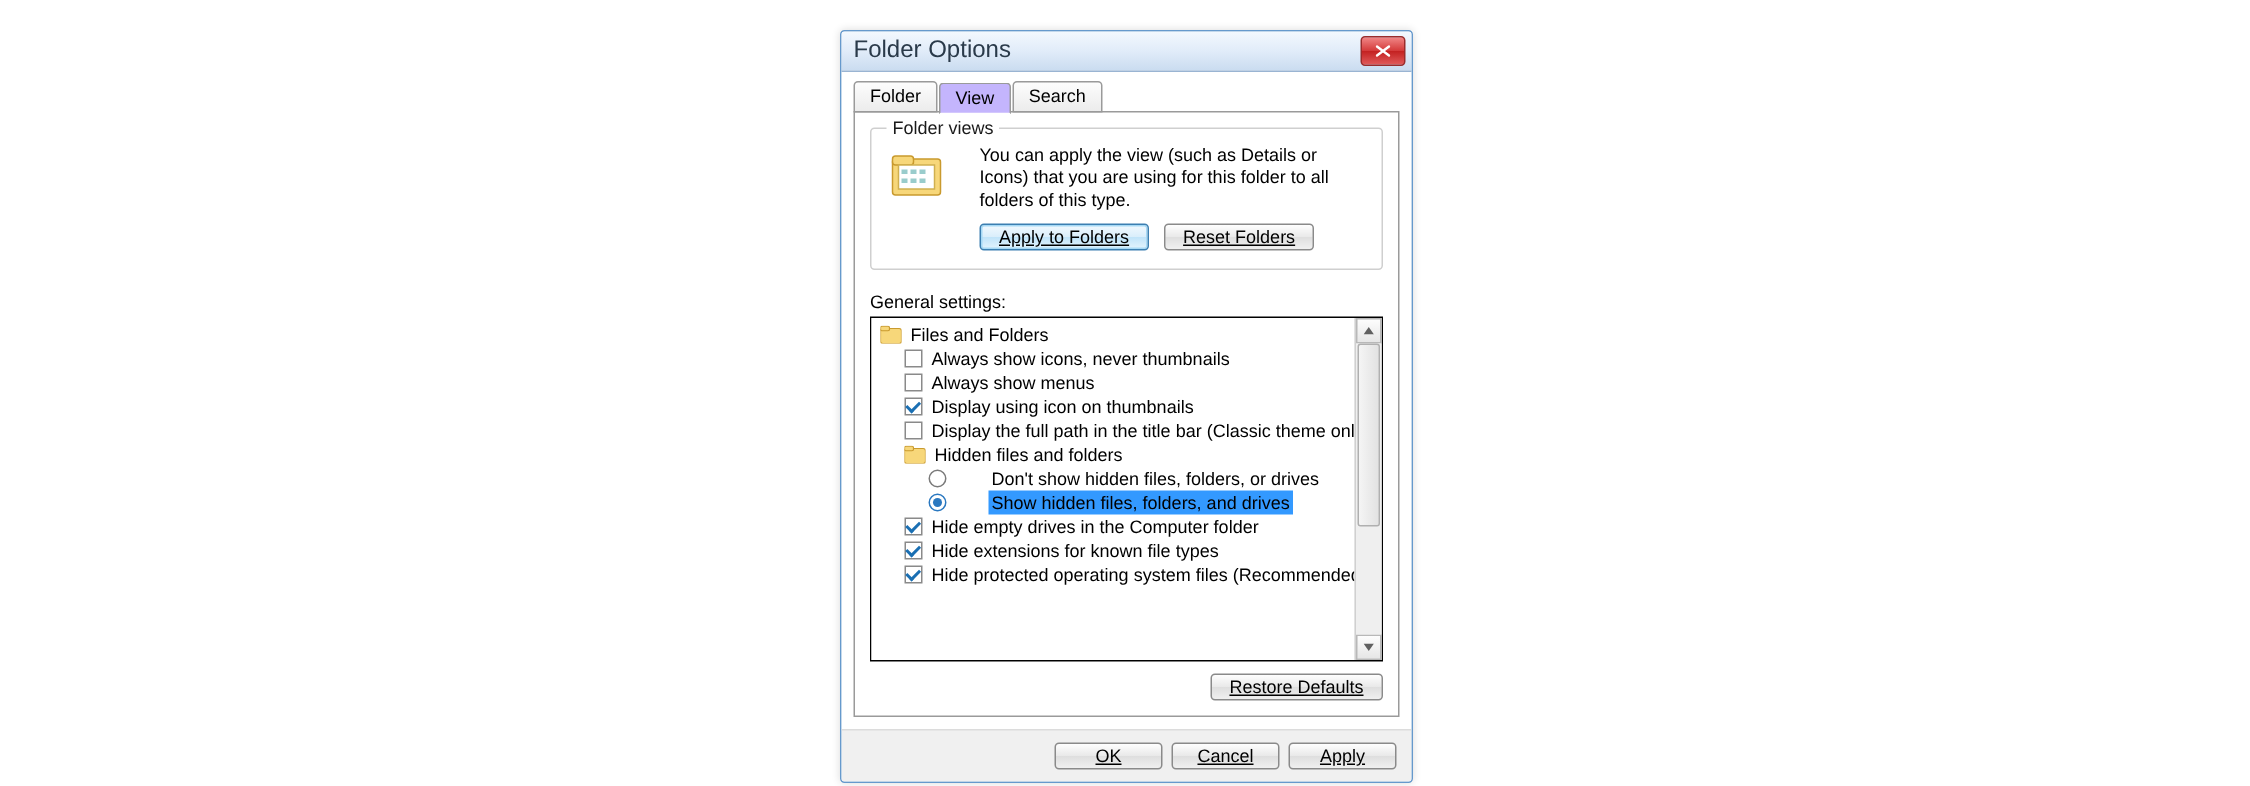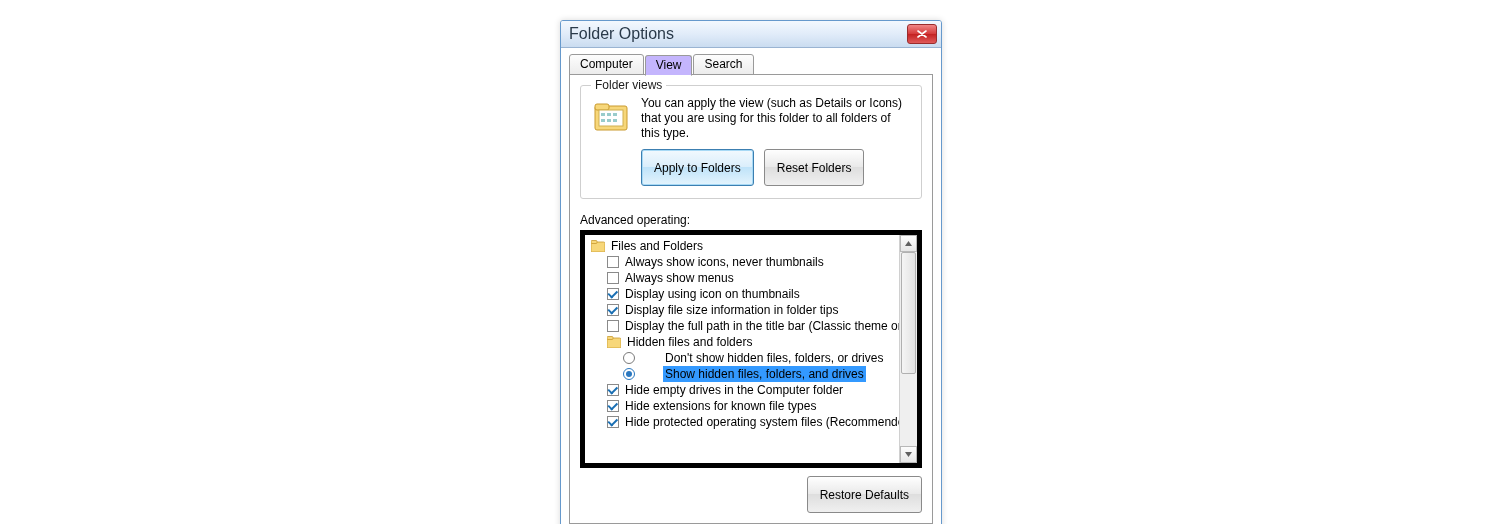--- a/index.html
+++ b/index.html
@@ -98,63 +98,64 @@
     position: absolute;
     top: -8px;
     left: 10px;
     background: #fff;
     padding: 0 4px;
     font-size: 12px;
     color: #1a1a1a;
   }
   .fv-row {
     display: flex;
-    gap: 10px;
+    gap: 22px;
     align-items: flex-start;
   }
   .folder-icon {
     width: 40px;
     height: 40px;
     flex-shrink: 0;
   }
   .fv-text {
     font-size: 12px;
     line-height: 15px;
   }
   .btnrow {
     display: flex;
     gap: 10px;
     margin-top: 8px;
     margin-left: 50px;
   }
   .winbtn {
     min-width: 100px;
-    height: 37px;
+    height: 18px;
     border: 1px solid #8a8a8a;
     border-radius: 3px;
     background: linear-gradient(to bottom, #fefefe, #e9e9e9 49%, #dedede 50%, #f0f0f0);
     font-size: 12px;
     display: inline-flex;
     align-items: center;
     justify-content: center;
     padding: 0 12px;
     box-sizing: border-box;
+    text-decoration: underline;
   }
   .winbtn.focus {
     border: 1px solid #3c7fb1;
     box-shadow: inset 0 0 0 1px #a7d9f5;
     background: linear-gradient(to bottom, #f2f9fe, #daeefb 49%, #bfe3f9 50%, #e4f4fd);
   }
   .adv-label {
     margin: 4px 0 3px 0;
     font-size: 12px;
   }
   .tree-wrap {
     display: flex;
-    border: 5px solid #000000;
+    border: 1px solid #000000;
     height: 228px;
   }
   .tree {
     flex: 1;
     background: #fff;
     padding: 3px 2px;
     overflow: hidden;
     font-size: 12px;
     line-height: 16px;
   }
@@ -253,21 +254,21 @@
       <div class="titlebar-title">Folder Options</div>
       <div class="close-btn">
         <svg width="10" height="8" viewBox="0 0 10 8">
           <path d="M1 1 L9 7 M9 1 L1 7" stroke="#fff" stroke-width="1.6" stroke-linecap="round"></path>
         </svg>
       </div>
     </div>
 
     <div class="client">
       <div class="tabs">
-        <div class="tab">Computer</div>
+        <div class="tab">Folder</div>
         <div class="tab active">View</div>
         <div class="tab">Search</div>
       </div>
 
       <div class="tabpage">
 
         <div class="groupbox">
           <div class="groupbox-title">Folder views</div>
           <div class="fv-row">
             <svg class="folder-icon" viewBox="0 0 40 40">
@@ -284,21 +285,21 @@
             <div>
               <div class="fv-text">You can apply the view (such as Details or Icons) that you are using for this folder to all folders of this type.</div>
               <div class="btnrow" style="margin-left:0;">
                 <div class="winbtn focus">Apply to Folders</div>
                 <div class="winbtn">Reset Folders</div>
               </div>
             </div>
           </div>
         </div>
 
-        <div class="adv-label">Advanced operating:</div>
+        <div class="adv-label">General settings:</div>
 
         <div class="tree-wrap">
           <div class="tree">
 
             <div class="tree-row ind1">
               <svg class="mini-folder" viewBox="0 0 14 12">
                 <rect x="0" y="2" width="14" height="10" rx="1.5" fill="#f7d77a" stroke="#c99a2e" stroke-width="0.8"></rect>
                 <rect x="0" y="0.5" width="6" height="3" rx="1" fill="#f7d77a" stroke="#c99a2e" stroke-width="0.8"></rect>
               </svg>
               <span class="row-label">Files and Folders</span>
@@ -310,24 +311,20 @@
             </div>
             <div class="tree-row ind2">
               <span class="checkbox"></span>
               <span class="row-label">Always show menus</span>
             </div>
             <div class="tree-row ind2">
               <span class="checkbox checked"></span>
               <span class="row-label">Display using icon on thumbnails</span>
             </div>
             <div class="tree-row ind2">
-              <span class="checkbox checked"></span>
-              <span class="row-label">Display file size information in folder tips</span>
-            </div>
-            <div class="tree-row ind2">
               <span class="checkbox"></span>
               <span class="row-label">Display the full path in the title bar (Classic theme only)</span>
             </div>
 
             <div class="tree-row ind2">
               <svg class="mini-folder" viewBox="0 0 14 12">
                 <rect x="0" y="2" width="14" height="10" rx="1.5" fill="#f7d77a" stroke="#c99a2e" stroke-width="0.8"></rect>
                 <rect x="0" y="0.5" width="6" height="3" rx="1" fill="#f7d77a" stroke="#c99a2e" stroke-width="0.8"></rect>
               </svg>
               <span class="row-label">Hidden files and folders</span>

